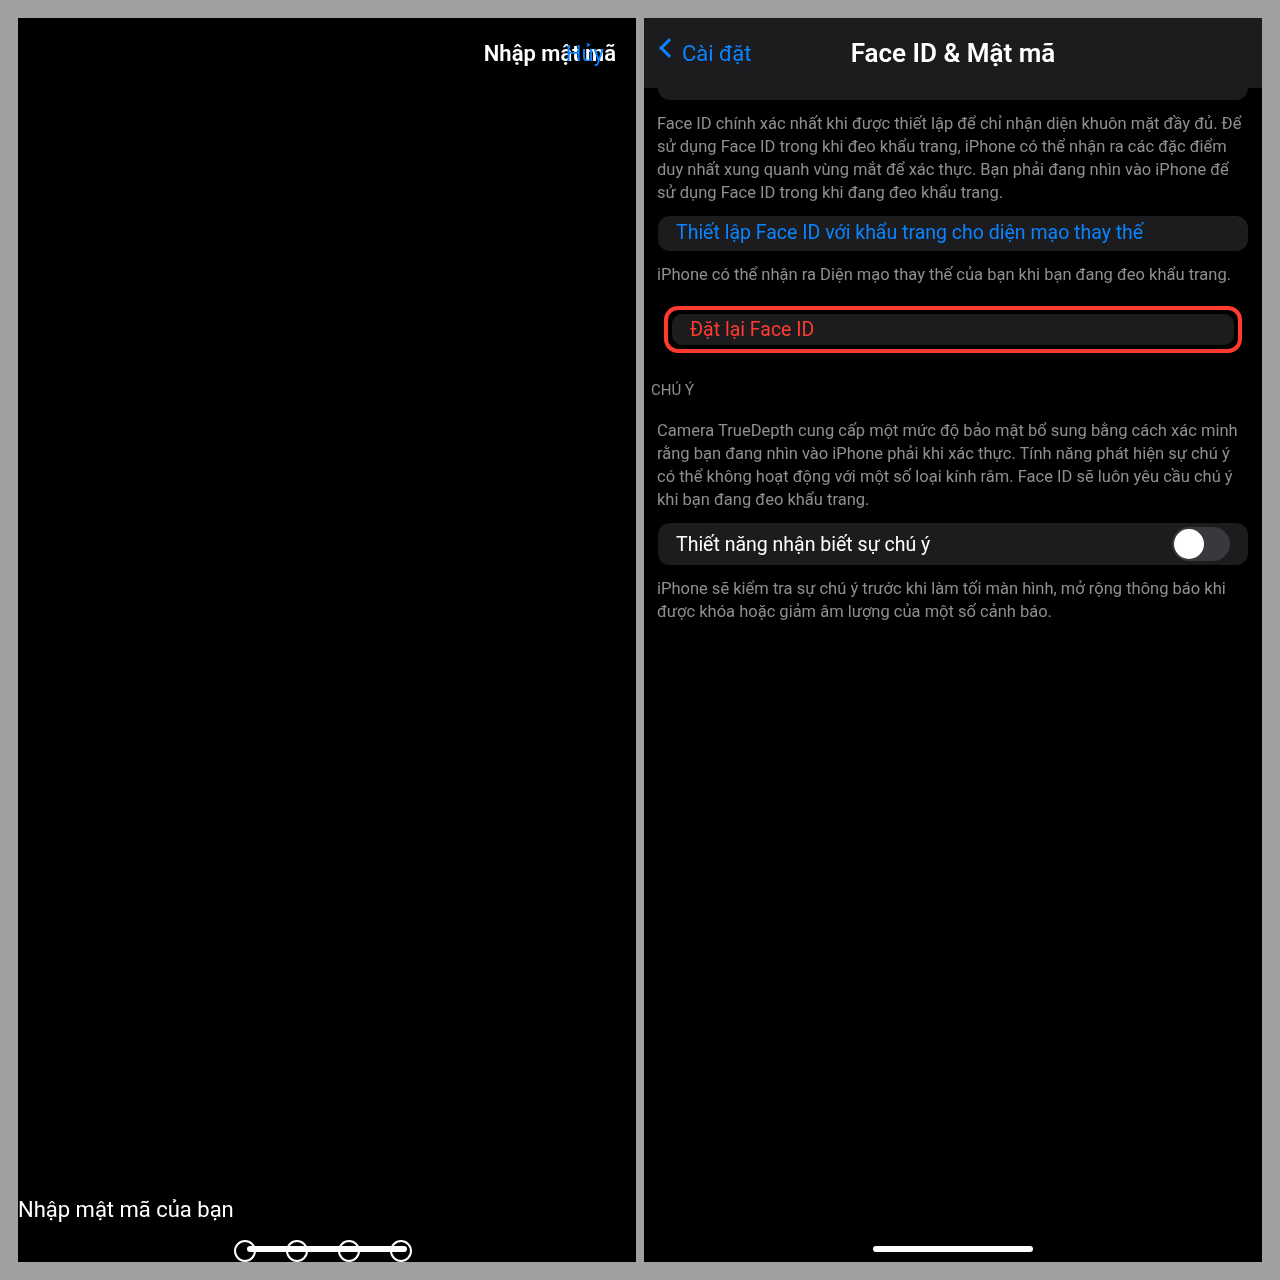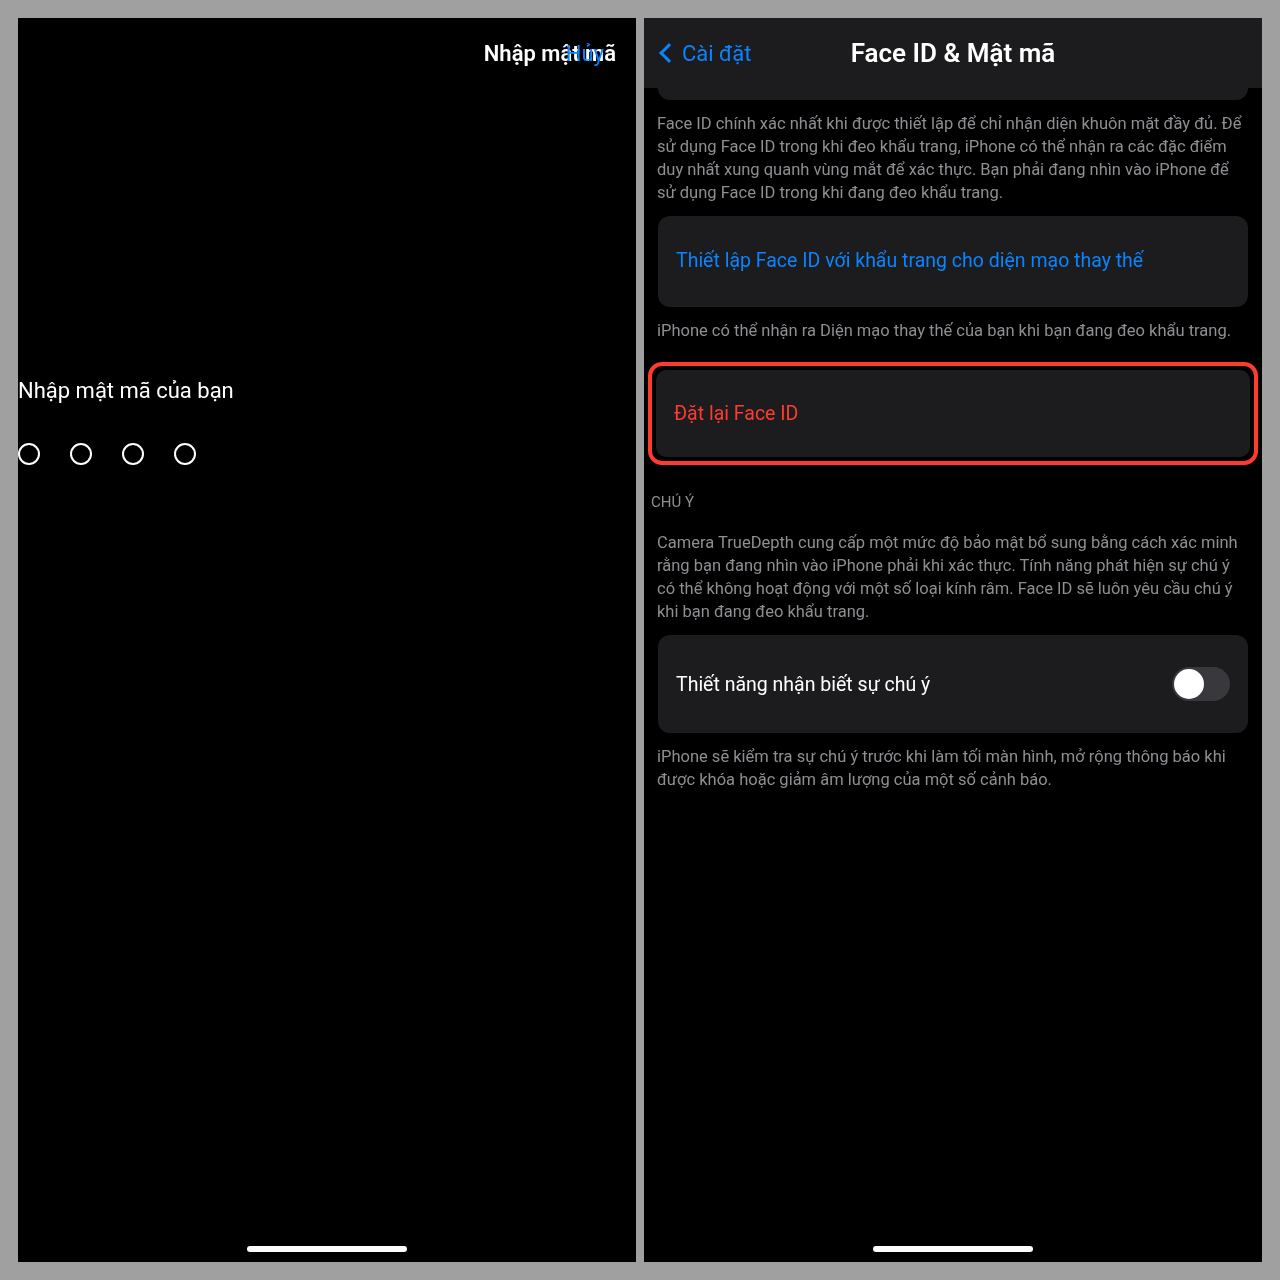--- a/index.html
+++ b/index.html
@@ -3,44 +3,44 @@
   <meta charset="utf-8">
   <style>
     * { margin: 0; padding: 0; box-sizing: border-box; font-family: -apple-system, BlinkMacSystemFont, 'Segoe UI', Roboto, Helvetica, Arial, sans-serif; }
     body { background: #a0a0a0; width: 1280px; height: 1280px; display: flex; padding: 18px; gap: 8px; }
     .phone { flex: 1; background: #000; border-radius: 0; position: relative; overflow: hidden; display: flex; flex-direction: column; }
     
     
     .passcode-header { display: flex; align-items: center; justify-content: flex-end; padding: 20px; position: relative; height: 70px; }
     .passcode-title { color: #fff; font-size: 22px; font-weight: 600; }
     .passcode-cancel { position: absolute; right: 32px; color: #0a84ff; font-size: 22px; }
-    .passcode-body { flex: 1; display: flex; flex-direction: column; align-items: flex-start; }
+    .passcode-body { flex: 1; display: flex; flex-direction: row; align-items: flex-end; }
     .passcode-prompt { color: #fff; font-size: 22px; margin-top: 290px; margin-bottom: 40px; }
     .passcode-dots { display: flex; gap: 30px; }
     .passcode-dot { width: 22px; height: 22px; border: 2px solid #fff; border-radius: 50%; }
     .home-indicator { position: absolute; bottom: 10px; left: 50%; transform: translateX(-50%); width: 160px; height: 6px; background: #fff; border-radius: 3px; }
 
     
     .settings-header { background: #1c1c1e; padding: 14px 18px; display: flex; align-items: center; position: relative; height: 70px; }
-    .back-btn { display: flex; align-items: center; color: #0a84ff; font-size: 22px; gap: 2px; }
+    .back-btn { display: flex; color: #0a84ff; font-size: 22px; gap: 2px; }
     .back-chevron { width: 14px; height: 14px; border-left: 3px solid #0a84ff; border-bottom: 3px solid #0a84ff; transform: rotate(45deg); margin-right: 4px; }
     .settings-title { position: absolute; left: 50%; transform: translateX(-50%); color: #fff; font-size: 26px; font-weight: 600; white-space: nowrap; }
     .settings-content { flex: 1; overflow-y: auto; background: #000; }
     .settings-content::-webkit-scrollbar { display: none; }
     
     .desc-text { color: #8e8e93; font-size: 16.5px; line-height: 1.4; padding: 12px 13px; }
     .section-header { color: #8e8e93; font-size: 15px; padding: 20px 7px 8px; text-transform: uppercase; }
     
-    .cell { background: #1c1c1e; padding: 32px 18px; margin: 0 14px; display: flex; align-items: center; justify-content: space-between; }
+    .cell { background: #1c1c1e; padding: 4px 18px; margin: 0 14px; display: flex; align-items: center; justify-content: space-between; }
     .cell-rounded-all { border-radius: 12px; }
     .cell-label { color: #fff; font-size: 19.5px; }
     .cell-label-blue { color: #0a84ff; font-size: 19.5px; line-height: 1.35; }
     .cell-label-red { color: #ff3b30; font-size: 19.5px; }
     
-    .highlight-box { margin: 8px 4px; border: 4px solid #ff3b30; border-radius: 14px; padding: 4px 4px; }
+    .highlight-box { margin: 8px 20px; border: 4px solid #ff3b30; border-radius: 14px; padding: 4px 4px; }
     .highlight-box .cell { margin: 0; border-radius: 10px; }
     
     .toggle { width: 58px; height: 34px; border-radius: 17px; position: relative; flex-shrink: 0; }
     .toggle-on { background: #30d158; }
     .toggle-off { background: #39393d; }
     .toggle-knob { width: 30px; height: 30px; background: #fff; border-radius: 50%; position: absolute; top: 2px; }
     .toggle-on .toggle-knob { right: 2px; }
     .toggle-off .toggle-knob { left: 2px; }
     
     .top-cell-cut { background: #1c1c1e; margin: 0 14px; border-radius: 0 0 12px 12px; height: 12px; }

